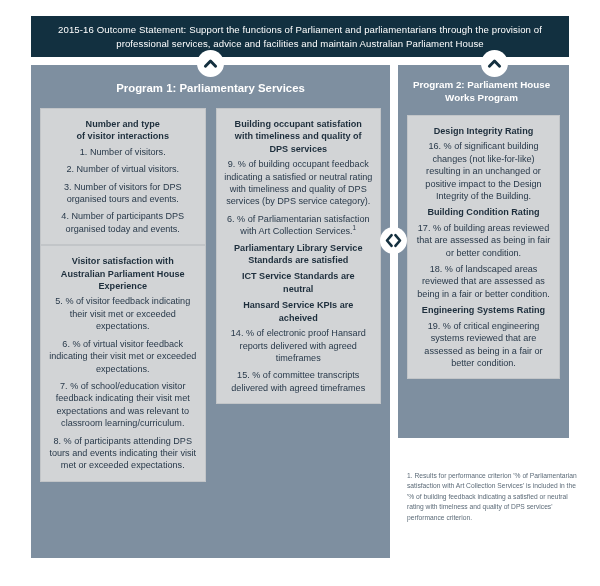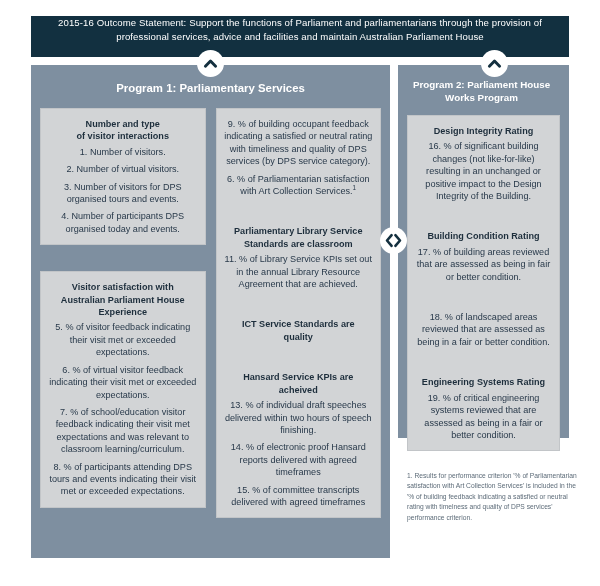--- a/index.html
+++ b/index.html
@@ -18,21 +18,21 @@
   
   .outcome-banner {
     position: absolute;
     left: 31px;
     top: 16px;
     width: 538px;
     height: 41px;
     background: #123040;
     color: #ffffff;
     display: flex;
-    align-items: flex-start;
+    align-items: center;
     justify-content: center;
     box-sizing: border-box;
     padding: 0 14px;
   }
   .outcome-banner-text {
     font-size: 9.6px;
     line-height: 14px;
     text-align: center;
     font-weight: 400;
     letter-spacing: 0.01em;
@@ -88,21 +88,21 @@
   }
   .card-stack {
     background: #d2d4d6;
     border: 1px solid #c2c5c8;
     box-sizing: border-box;
     padding: 9px 7px 9px 7px;
     color: #20313f;
     text-align: center;
   }
   .card-stack .group + .group {
-    margin-top: 28px;
+    margin-top: 4px;
   }
   .group-heading {
     font-weight: bold;
     font-size: 9.1px;
     line-height: 12.4px;
     margin: 0 0 3px 0;
     color: #1d2e3c;
   }
   .group-item {
     font-size: 9.1px;
@@ -115,21 +115,21 @@
     text-align: center;
   }
   .group-item sup {
     font-size: 6.4px;
     vertical-align: super;
     line-height: 0;
   }
 
   
   #col-visitors {
-    margin-bottom: 26px;
+    margin-bottom: 0;
   }
 
   
   .circle-badge {
     position: absolute;
     width: 27px;
     height: 27px;
     border-radius: 50%;
     background: #ffffff;
     display: flex;
@@ -190,45 +190,48 @@
           <p class="group-item">7. % of school/education visitor feedback indicating their visit met expectations and was relevant to classroom learning/curriculum.</p>
           <p class="group-item">8. % of participants attending DPS tours and events indicating their visit met or exceeded expectations.</p>
         </div>
       </div>
     </div>
 
     <div class="panel-column">
       <div class="card-stack">
 
         <div class="group">
+          <div class="group-heading">
+            <span>Building occupant satisfation</span><br>
+            <span>with timeliness and quality of</span><br>
+            <span>DPS services</span>
+          </div>
           <p class="group-item">9. % of building occupant feedback indicating a satisfied or neutral rating with timeliness and quality of DPS services (by DPS service category).</p>
           <p class="group-item"><span>6. % of Parliamentarian satisfaction with Art Collection Services.</span><sup>1</sup></p>
         </div>
 
         <div class="group">
           <div class="group-heading">
             <span>Parliamentary Library Service</span><br>
-            <span>Standards are classroom</span>
-          </div>
-          <p class="group-item">11. % of Library Service KPIs set out in the annual Library Resource Agreement that are achieved.</p>
+            <span>Standards are satisfied</span>
+          </div>
         </div>
 
         <div class="group">
           <div class="group-heading">
             <span>ICT Service Standards are</span><br>
-            <span>quality</span>
+            <span>neutral</span>
           </div>
         </div>
 
         <div class="group">
           <div class="group-heading">
             <span>Hansard Service KPIs are</span><br>
             <span>acheived</span>
           </div>
-          <p class="group-item">13. % of individual draft speeches delivered within two hours of speech finishing.</p>
           <p class="group-item">14. % of electronic proof Hansard reports delivered with agreed timeframes</p>
           <p class="group-item">15. % of committee transcripts delivered with agreed timeframes</p>
         </div>
 
       </div>
     </div>
 
   </div>
 </div>
 

